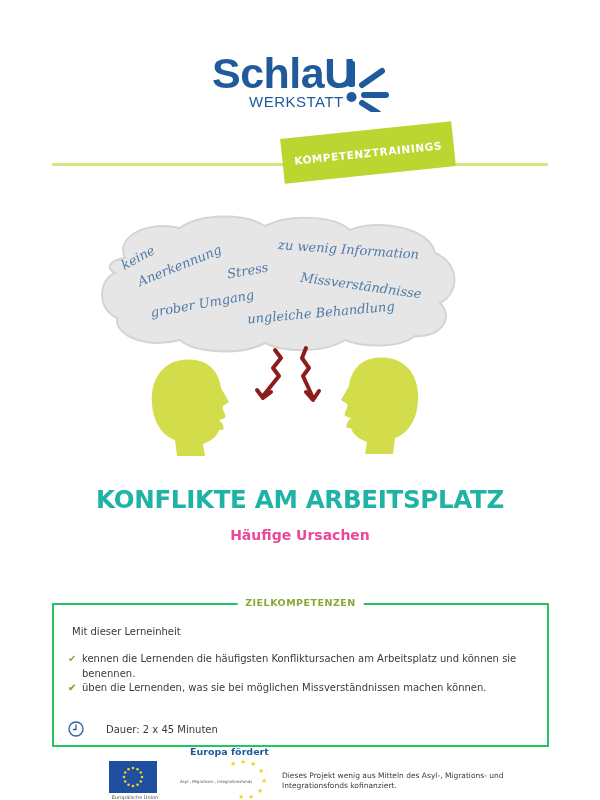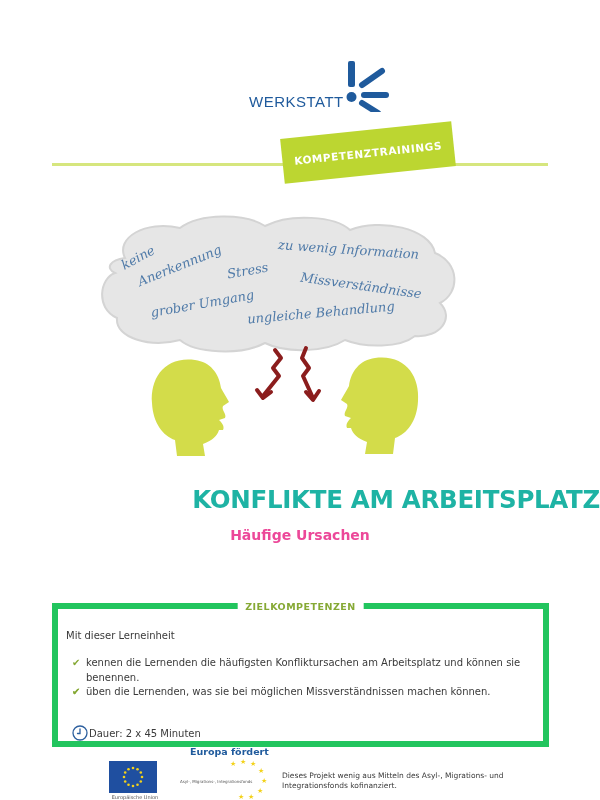--- a/index.html
+++ b/index.html
@@ -16,45 +16,46 @@
     .divider { position: absolute; left: 52px; top: 163px; width: 496px; height: 3px; background: #d6e67e; }
     .tag { position: absolute; left: 282px; top: 130px; width: 172px; height: 45px; background: #bcd631; transform: rotate(-6deg); transform-origin: center; display: flex; align-items: center; justify-content: center; }
     .tag span { color: #ffffff; font-family: "DejaVu Sans", sans-serif; font-weight: 700; font-size: 10.5px; letter-spacing: 0.6px; }
 
     
     .illustration { position: absolute; left: 95px; top: 208px; width: 370px; height: 275px; }
     .cloud { position: absolute; left: 0; top: 0; }
     .cloud-word { position: absolute; font-family: "DejaVu Serif", serif; font-style: italic; color: #4f7aa8; font-size: 13px; white-space: nowrap; }
 
     
-    .title { position: absolute; left: 0; width: 600px; top: 485px; text-align: right; font-family: "DejaVu Sans", sans-serif; font-weight: 700; font-size: 24.5px; color: #1eb3a4; letter-spacing: -0.3px; }
+    .title { position: absolute; left: 0; width: 600px; top: 485px; text-align: center; font-family: "DejaVu Sans", sans-serif; font-weight: 700; font-size: 24.5px; color: #1eb3a4; letter-spacing: -0.3px; }
     .subtitle { position: absolute; left: 0; width: 600px; top: 527px; text-align: center; font-family: "DejaVu Sans", sans-serif; font-weight: 700; font-size: 14px; color: #ec4899; }
 
     
-    .box { position: absolute; left: 52px; top: 603px; width: 497px; height: 144px; border: 6px solid #22c55e; }
+    .box { position: absolute; left: 52px; top: 603px; width: 497px; height: 144px; border: 2px solid #22c55e; }
     .box-label { position: absolute; left: 50%; top: -8px; transform: translateX(-50%); background: #fff; padding: 0 8px; font-size: 9.5px; font-weight: 700; color: #86a935; letter-spacing: 0.5px; white-space: nowrap; }
-    .intro { position: absolute; left: 8px; top: 21px; font-size: 10px; color: #3a3a3a; }
+    .intro { position: absolute; left: 18px; top: 21px; font-size: 10px; color: #3a3a3a; }
     .list { position: absolute; left: 14px; top: 47px; width: 470px; list-style: none; }
     .list li { position: relative; padding-left: 14px; font-size: 10px; line-height: 14.5px; color: #3a3a3a; }
     .check { position: absolute; left: 0; top: 0; color: #86a935; font-size: 10px; font-weight: 700; }
-    .duration { position: absolute; left: 14px; top: 116px; display: flex; align-items: center; gap: 1px; font-size: 10px; color: #3a3a3a; }
+    .duration { position: absolute; left: 14px; top: 116px; display: flex; align-items: center; gap: 22px; font-size: 10px; color: #3a3a3a; }
     .clock { width: 16px; height: 16px; }
 
     
     .eu-flag { position: absolute; left: 109px; top: 761px; width: 48px; height: 32px; background: #1f4fa0; }
     .eu-caption { position: absolute; left: 105px; top: 794px; width: 60px; font-size: 5px; color: #555; text-align: center; }
     .europa { position: absolute; left: 190px; top: 746px; font-family: "DejaVu Sans", sans-serif; font-weight: 700; font-size: 9.5px; color: #1f5a9c; }
     .europa-sub { position: absolute; left: 180px; top: 779px; font-size: 4px; color: #555; white-space: nowrap; }
     .stars { position: absolute; left: 228px; top: 758px; width: 50px; height: 42px; }
     .funding { position: absolute; left: 282px; top: 771px; font-size: 7.5px; line-height: 10px; color: #3a3a3a; width: 250px; }
   </style>
 </head>
 <body>
 
 <div class="logo">
+  <div class="logo-word">SchlaU</div>
   <div class="logo-sub">WERKSTATT</div>
   <svg class="logo-spark" viewBox="0 0 50 55">
     <rect x="6" y="4" width="7" height="26" rx="2" fill="#1f5a9c"></rect>
     <circle cx="9.5" cy="40" r="5" fill="#1f5a9c"></circle>
     <line x1="20" y1="28" x2="40" y2="14" stroke="#1f5a9c" stroke-width="6" stroke-linecap="round"></line>
     <line x1="22" y1="38" x2="44" y2="38" stroke="#1f5a9c" stroke-width="6" stroke-linecap="round"></line>
     <line x1="20" y1="46" x2="36" y2="56" stroke="#1f5a9c" stroke-width="6" stroke-linecap="round"></line>
   </svg>
 </div>
 

